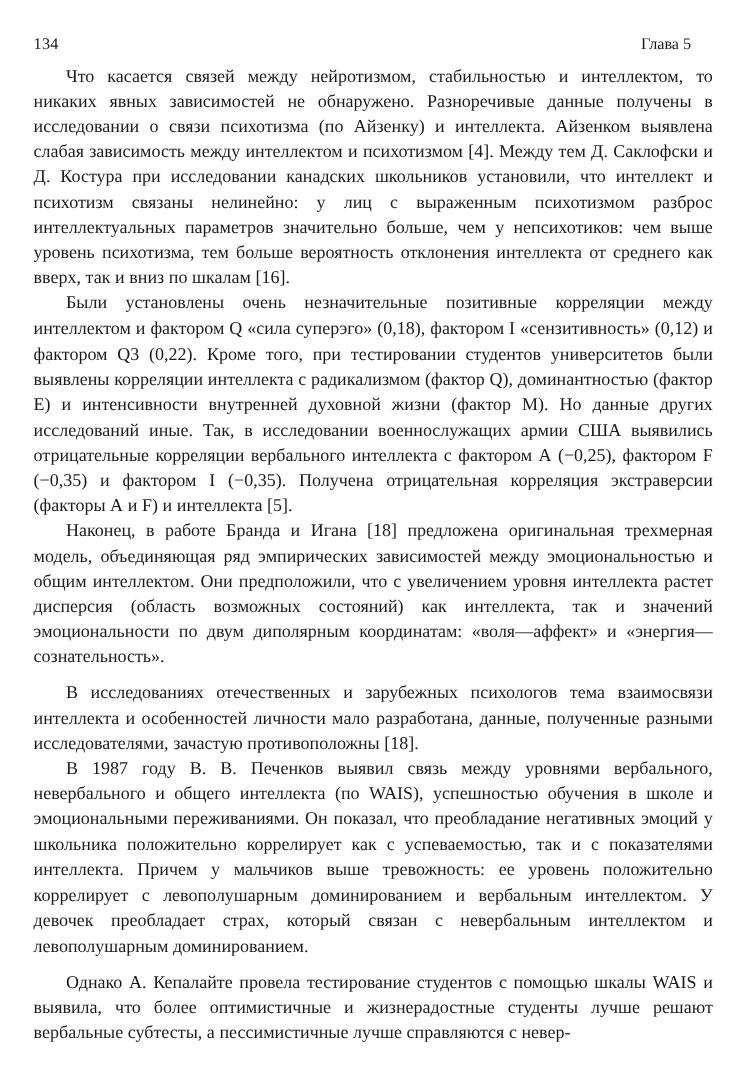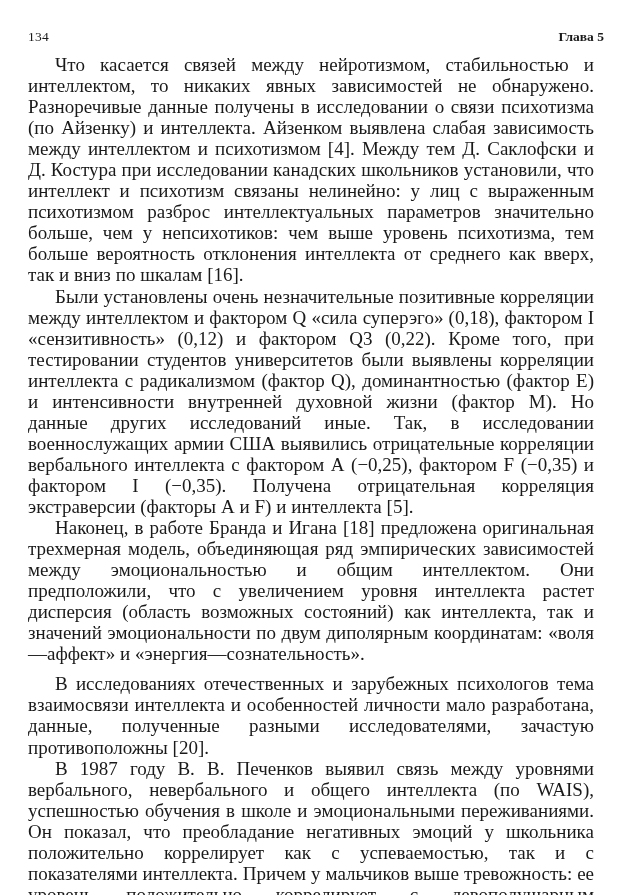--- a/index.html
+++ b/index.html
@@ -32,34 +32,33 @@
     line-height: 18px;
   }
   .header .folio {
     position: absolute;
     left: 28px;
     top: 0;
     letter-spacing: 0.2px;
   }
   .header .chapter {
     position: absolute;
-    right: 16px;
+    right: 44px;
     top: 0;
     text-align: center;
-    font-weight: bold;
   }
   .body-col {
     position: absolute;
     top: 34px;
     left: 28px;
     width: 566px;
   }
   p.para {
     margin: 0;
-    font-size: 19px;
+    font-size: 15px;
     line-height: 21.05px;
     text-align: justify;
     text-justify: inter-word;
     text-indent: 27px;
     hyphens: manual;
     word-spacing: 0.1px;
   }
   p.para.gap {
     margin-top: 9px;
   }
@@ -83,19 +82,19 @@
 
   <div class="header">
     <span class="folio">134</span>
     <span class="chapter">Глава 5</span>
   </div>
 
   <div class="body-col">
     <p class="para">Что касается связей между нейротизмом, стабильностью и интеллектом, то никаких явных зависимостей не обнаружено. Разноречивые данные получены в исследовании о связи психотизма (по Айзенку) и интеллекта. Айзенком выявлена слабая зависимость между интеллектом и психотизмом [4]. Между тем Д. Саклофски и Д. Костура при исследовании канадских школьников установили, что интеллект и психотизм связаны нелинейно: у лиц с выраженным психотизмом разброс интеллектуальных параметров значительно больше, чем у непсихотиков: чем выше уровень психотизма, тем больше вероятность отклонения интеллекта от среднего как вверх, так и вниз по шкалам [16].</p>
     <p class="para">Были установлены очень незначительные позитивные корреляции между интеллектом и фактором Q «сила суперэго» (0,18), фактором I «сензитивность» (0,12) и фактором Q3 (0,22). Кроме того, при тестировании студентов университетов были выявлены корреляции интеллекта с радикализмом (фактор Q), доминантностью (фактор Е) и интенсивности внутренней духовной жизни (фактор М). Но данные других исследований иные. Так, в исследовании военнослужащих армии США выявились отрицательные корреляции вербального интеллекта с фактором А (−0,25), фактором F (−0,35) и фактором I (−0,35). Получена отрицательная корреляция экстраверсии (факторы А и F) и интеллекта [5].</p>
     <p class="para">Наконец, в работе Бранда и Игана [18] предложена оригинальная трехмерная модель, объединяющая ряд эмпирических зависимостей между эмоциональностью и общим интеллектом. Они предположили, что с увеличением уровня интеллекта растет дисперсия (область возможных состояний) как интеллекта, так и значений эмоциональности по двум диполярным координатам: «воля—аффект» и «энергия—сознательность».</p>
-    <p class="para gap">В исследованиях отечественных и зарубежных психологов тема взаимосвязи интеллекта и особенностей личности мало разработана, данные, полученные разными исследователями, зачастую противоположны [20].</p>
+    <p class="para gap">В исследованиях отечественных и зарубежных психологов тема взаимосвязи интеллекта и особенностей личности мало разработана, данные, полученные разными исследователями, зачастую противоположны [18].</p>
     <p class="para">В 1987 году В. В. Печенков выявил связь между уровнями вербального, невербального и общего интеллекта (по WAIS), успешностью обучения в школе и эмоциональными переживаниями. Он показал, что преобладание негативных эмоций у школьника положительно коррелирует как с успеваемостью, так и с показателями интеллекта. Причем у мальчиков выше тревожность: ее уровень положительно коррелирует с левополушарным доминированием и вербальным интеллектом. У девочек преобладает страх, который связан с невербальным интеллектом и левополушарным доминированием.</p>
     <p class="para gap last">Однако А. Кепалайте провела тестирование студентов с помощью шкалы WAIS и выявила, что более оптимистичные и жизнерадостные студенты лучше решают вербальные субтесты, а пессимистичные лучше справляются с невер-</p>
   </div>
 
   <div class="clip-bottom"></div>
 </div>
 
 </body></html>

